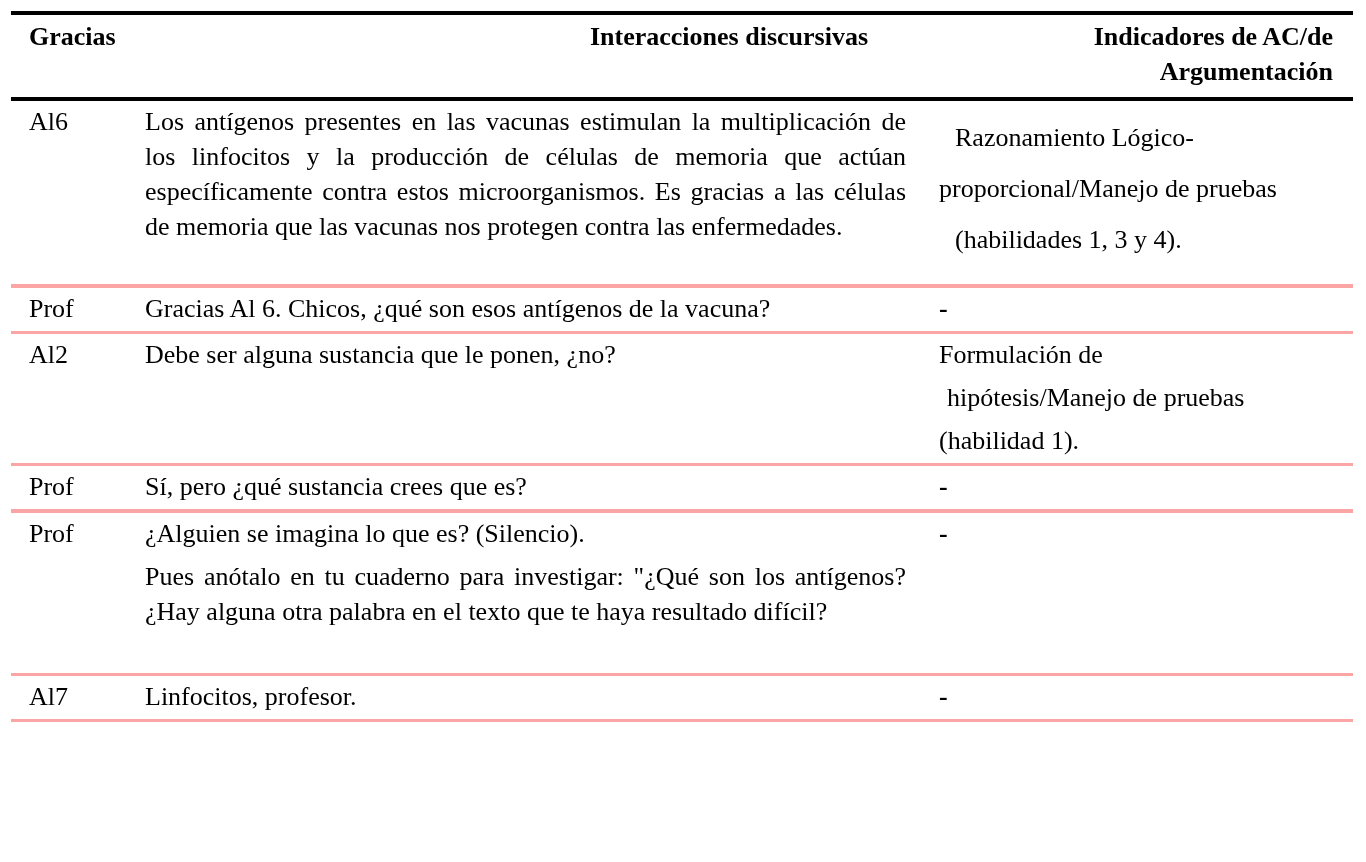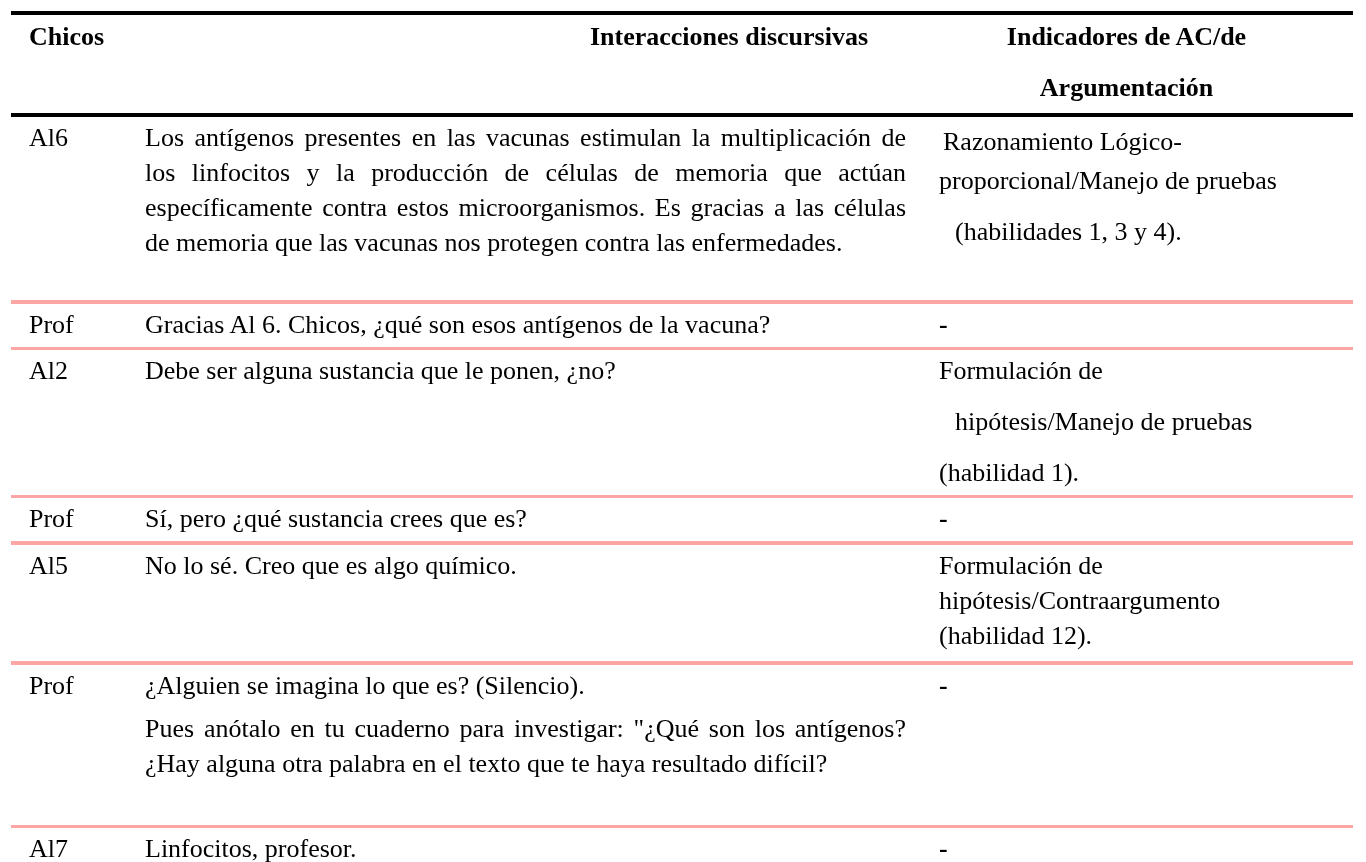--- a/index.html
+++ b/index.html
@@ -22,21 +22,21 @@
   thead th {
     font-weight: bold;
     border-top: 4px solid #000;
     border-bottom: 4px solid #000;
     vertical-align: top;
     padding: 4px 0 8px 0;
     line-height: 35px;
   }
   th.h1 { text-align: left; padding-left: 18px; }
   th.h2 { text-align: right; padding-right: 46px; }
-  th.h3 { text-align: center; padding-left: 6px; padding-right: 20px; }
+  th.h3 { text-align: right; padding-left: 6px; padding-right: 20px; }
   tbody td {
     vertical-align: top;
     border-bottom: 4px solid #fca5a5;
     padding: 3px 0 5px 0;
   }
   tbody tr.thin td { border-bottom-width: 3px; }
   td.subj { padding-left: 18px; }
   td.text { padding-left: 17px; padding-right: 8px; text-align: justify; }
   td.ind { padding-left: 25px; padding-right: 10px; }
   td.ind .dash { display: inline-block; font-weight: bold; }
@@ -50,78 +50,67 @@
 <body>
 
 <table class="doc">
   <colgroup>
       <col class="c1">
       <col class="c2">
       <col class="c3">
     </colgroup>
   <thead>
     <tr>
-      <th class="h1">Chicos</th>
+      <th class="h1">Gracias</th>
       <th class="h2">Interacciones discursivas</th>
       <th class="h3">
         <span class="para">Indicadores de AC/de</span>
-        <span class="para" style="margin-top:16px">Argumentación</span>
+        <span class="para" style="margin-top:0">Argumentación</span>
       </th>
     </tr>
   </thead>
   <tbody>
     <tr class="row-a16">
       <td class="subj">Al6</td>
       <td class="text">
         <span class="para">Los antígenos presentes en las vacunas estimulan la multiplicación de los linfocitos y la producción de células de memoria que actúan específicamente contra estos microorganismos. Es gracias a las células de memoria que las vacunas nos protegen contra las enfermedades.</span>
       </td>
       <td class="ind">
-        <span class="para" style="margin:4px">Razonamiento Lógico-</span>
+        <span class="para" style="margin:16px">Razonamiento Lógico-</span>
         <span class="para" style="margin:0">proporcional/Manejo de pruebas</span>
         <span class="para" style="margin:16px">(habilidades 1, 3 y 4).</span>
       </td>
     </tr>
     <tr class="thin">
       <td class="subj">Prof</td>
       <td class="text">
         <span class="para">Gracias Al 6. Chicos, ¿qué son esos antígenos de la vacuna?</span>
       </td>
       <td class="ind">
         <span class="dash">-</span>
       </td>
     </tr>
     <tr class="row-al2 thin">
       <td class="subj">Al2</td>
       <td class="text">
         <span class="para">Debe ser alguna sustancia que le ponen, ¿no?</span>
       </td>
       <td class="ind">
         <span class="para" style="margin:0">Formulación de</span>
-        <span class="para" style="margin:16px">hipótesis/Manejo de pruebas</span>
+        <span class="para" style="margin:8px">hipótesis/Manejo de pruebas</span>
         <span class="para" style="margin:0">(habilidad 1).</span>
       </td>
     </tr>
     <tr>
       <td class="subj">Prof</td>
       <td class="text">
         <span class="para">Sí, pero ¿qué sustancia crees que es?</span>
       </td>
       <td class="ind">
         <span class="dash">-</span>
-      </td>
-    </tr>
-    <tr class="row-al5">
-      <td class="subj">Al5</td>
-      <td class="text">
-        <span class="para">No lo sé. Creo que es algo químico.</span>
-      </td>
-      <td class="ind">
-        <span class="para" style="margin:0">Formulación de</span>
-        <span class="para" style="margin:0">hipótesis/Contraargumento</span>
-        <span class="para" style="margin:0">(habilidad 12).</span>
       </td>
     </tr>
     <tr class="row-prof3 thin">
       <td class="subj">Prof</td>
       <td class="text">
         <span class="para">¿Alguien se imagina lo que es? (Silencio).</span>
         <span class="para">Pues anótalo en tu cuaderno para investigar: "¿Qué son los antígenos? ¿Hay alguna otra palabra en el texto que te haya resultado difícil?</span>
       </td>
       <td class="ind">
         <span class="dash">-</span>

